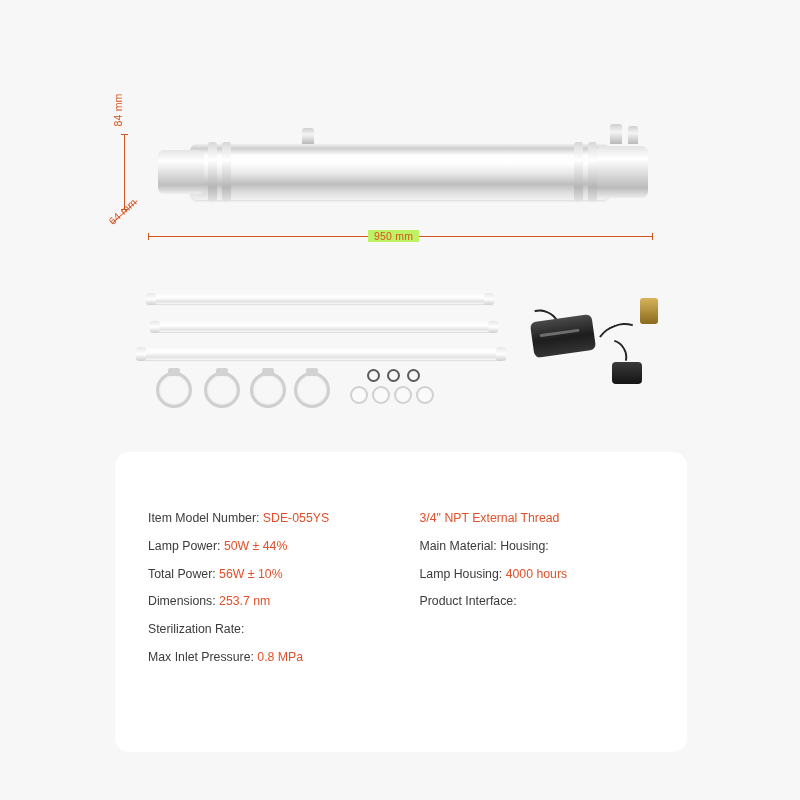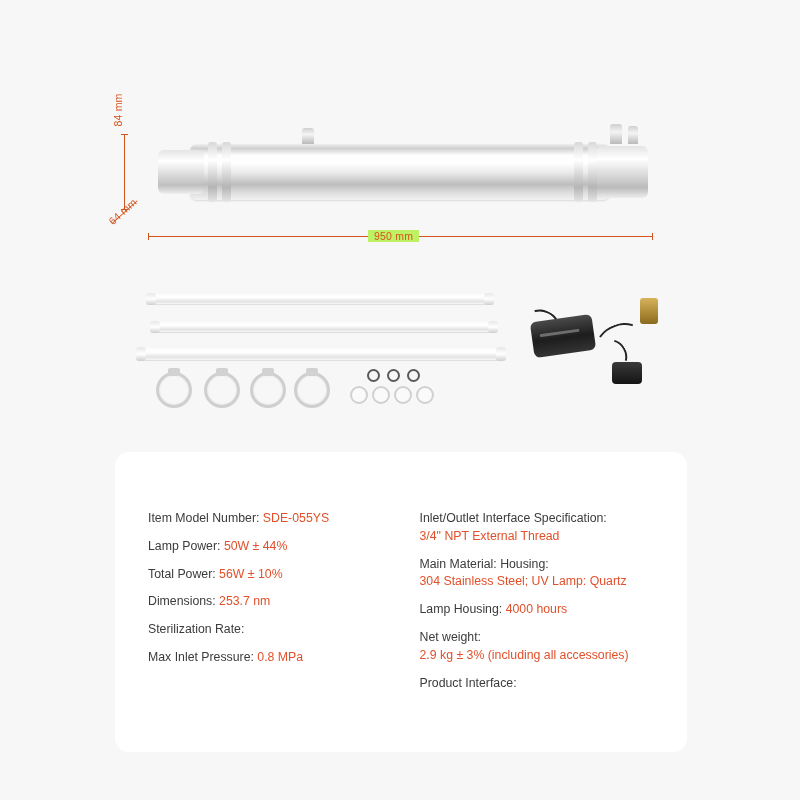--- a/index.html
+++ b/index.html
@@ -356,36 +356,30 @@
           <span class="spec-label">Sterilization Rate:</span>
         </div>
         <div class="spec-row">
           <span class="spec-label">Max Inlet Pressure:</span>
           <span class="spec-value">0.8 MPa</span>
         </div>
       </div>
 
       <div class="spec-col">
         <div class="spec-row stacked">
-          <span class="spec-label">Inlet/Outlet Interface Specification:</span>
           <span class="spec-value">3/4" NPT External Thread</span>
         </div>
         <div class="spec-row stacked">
           <span class="spec-label">Main Material: Housing:</span>
-          <span class="spec-value">304 Stainless Steel; UV Lamp: Quartz</span>
         </div>
         <div class="spec-row">
           <span class="spec-label">Lamp Housing:</span>
           <span class="spec-value">4000 hours</span>
         </div>
         <div class="spec-row stacked">
-          <span class="spec-label">Net weight:</span>
-          <span class="spec-value">2.9 kg ± 3% (including all accessories)</span>
-        </div>
-        <div class="spec-row stacked">
           <span class="spec-label">Product Interface:</span>
         </div>
       </div>
 
     </div>
   </div>
 
 </div>
 
 </body></html>

